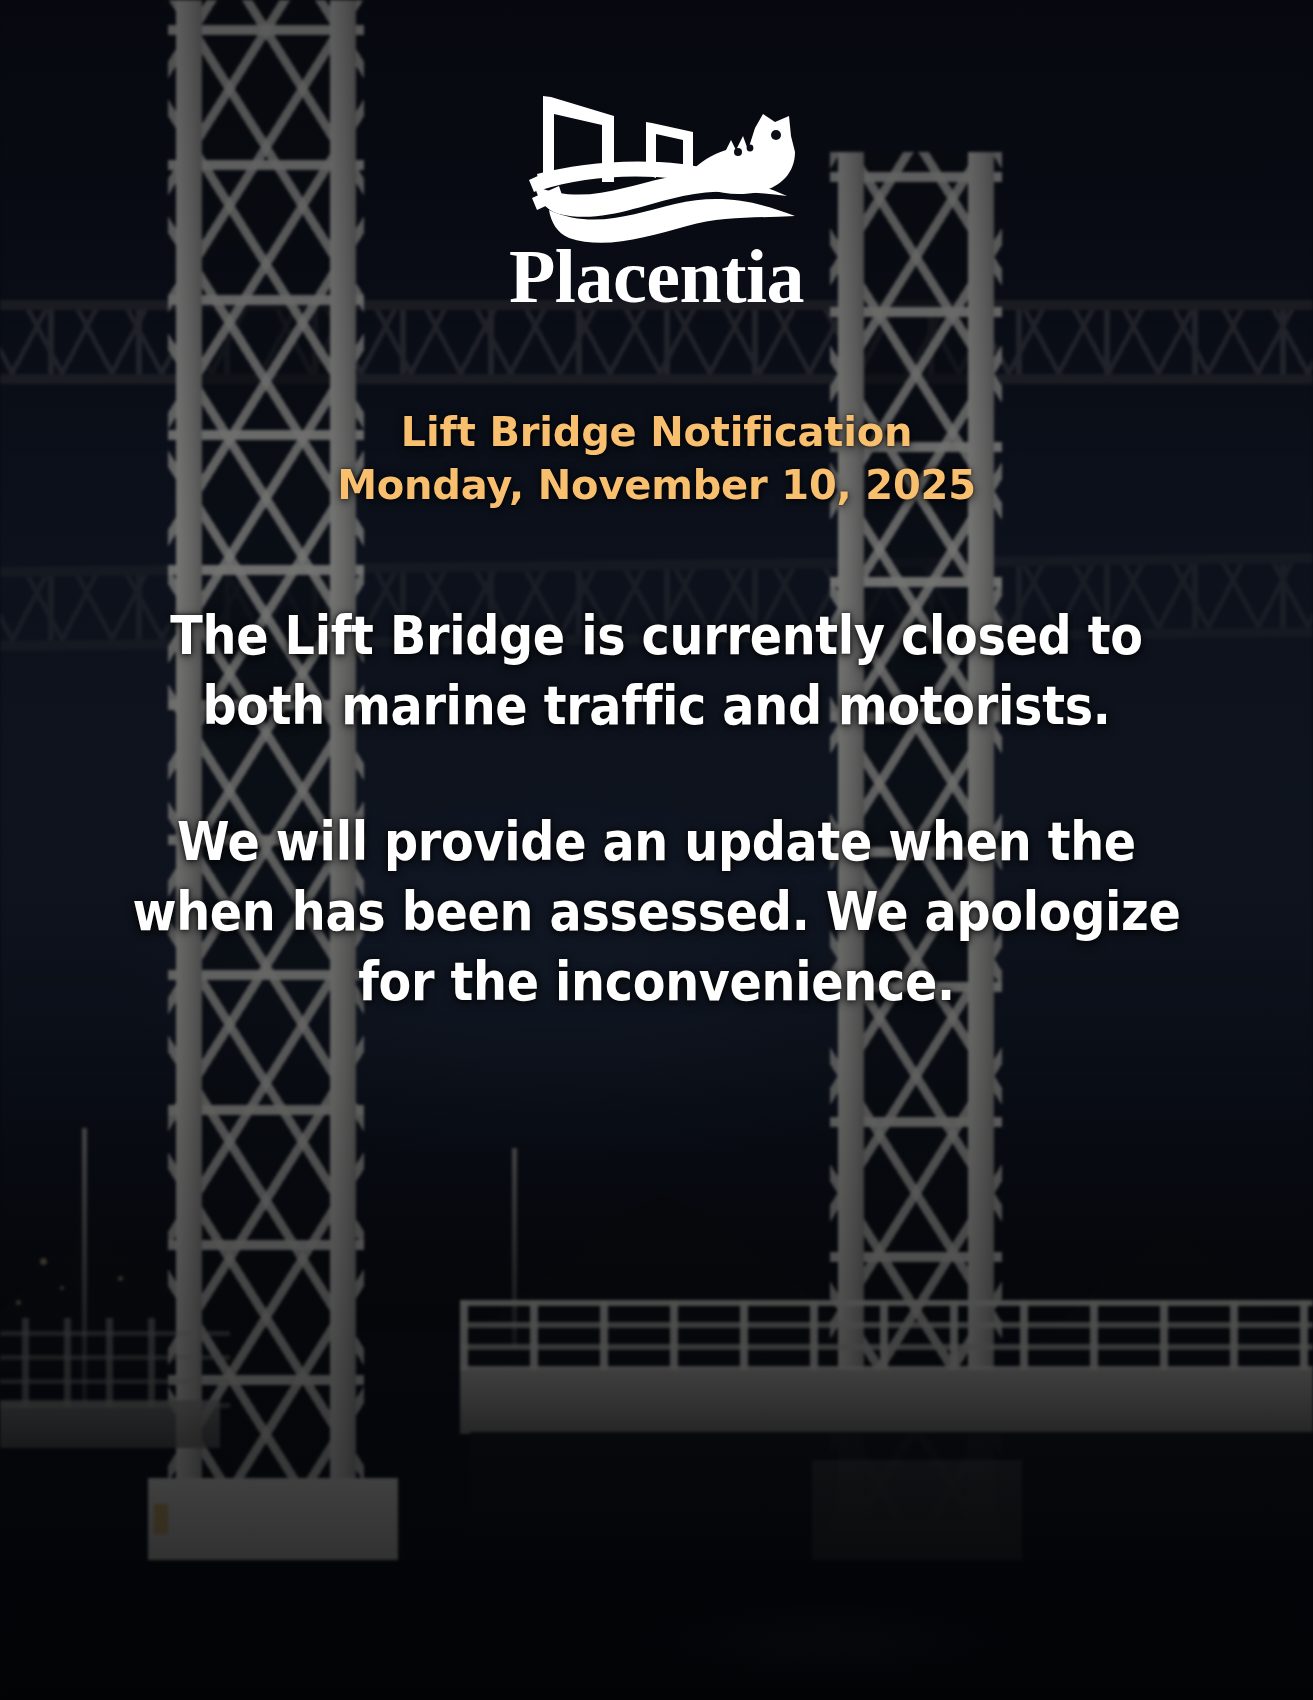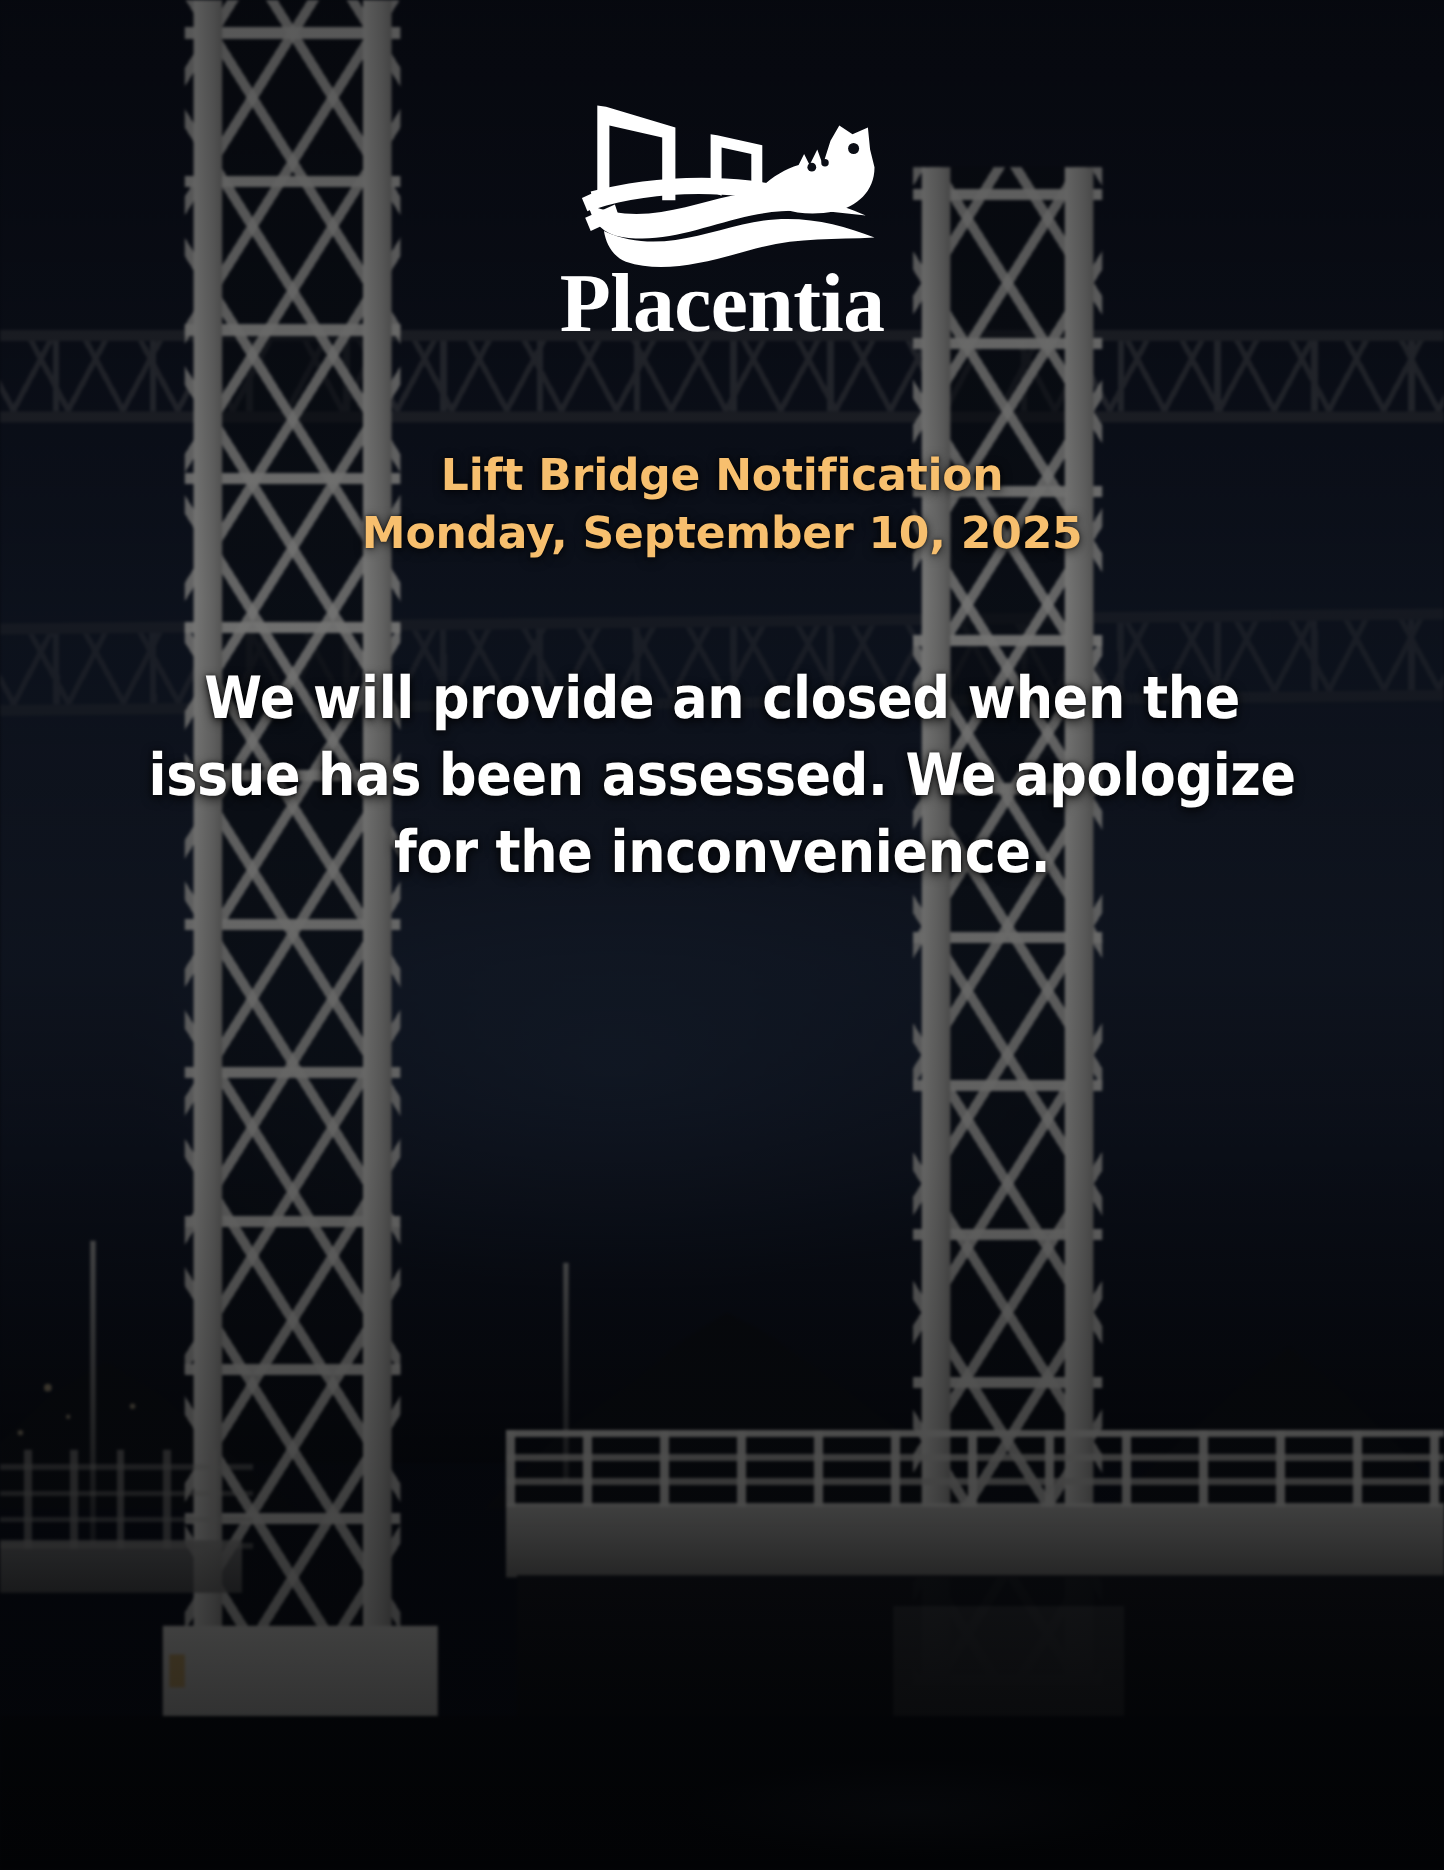--- a/index.html
+++ b/index.html
@@ -364,21 +364,22 @@
           <path d="M28,108 C76,128 118,108 158,100 C204,91 244,102 280,118 C246,114 212,110 176,118 C134,127 94,146 52,136 C38,132 30,120 28,108 Z"></path>
 
           <path d="M42,132 C86,152 126,136 168,126 C214,115 252,124 288,138 C250,140 216,138 180,148 C140,159 98,172 62,160 C50,155 44,144 42,132 Z"></path>
         </g>
       </svg>
       <div class="logo-word">Placentia</div>
     </div>
 
     <h1 class="headline">
       <span class="l1">Lift Bridge Notification</span>
-      <span class="l2">Monday, September 10, 2025</span>
+      <span class="l2">Monday, November 10, 2025</span>
     </h1>
 
     <div class="body-copy">
-      <p class="para">We will provide an closed when the issue has been assessed. We apologize for the inconvenience.</p>
+      <p class="para">The Lift Bridge is currently closed to both marine traffic and motorists.</p>
+      <p class="para">We will provide an update when the when has been assessed. We apologize for the inconvenience.</p>
     </div>
 
   </div>
 </div>
 
 </body></html>

